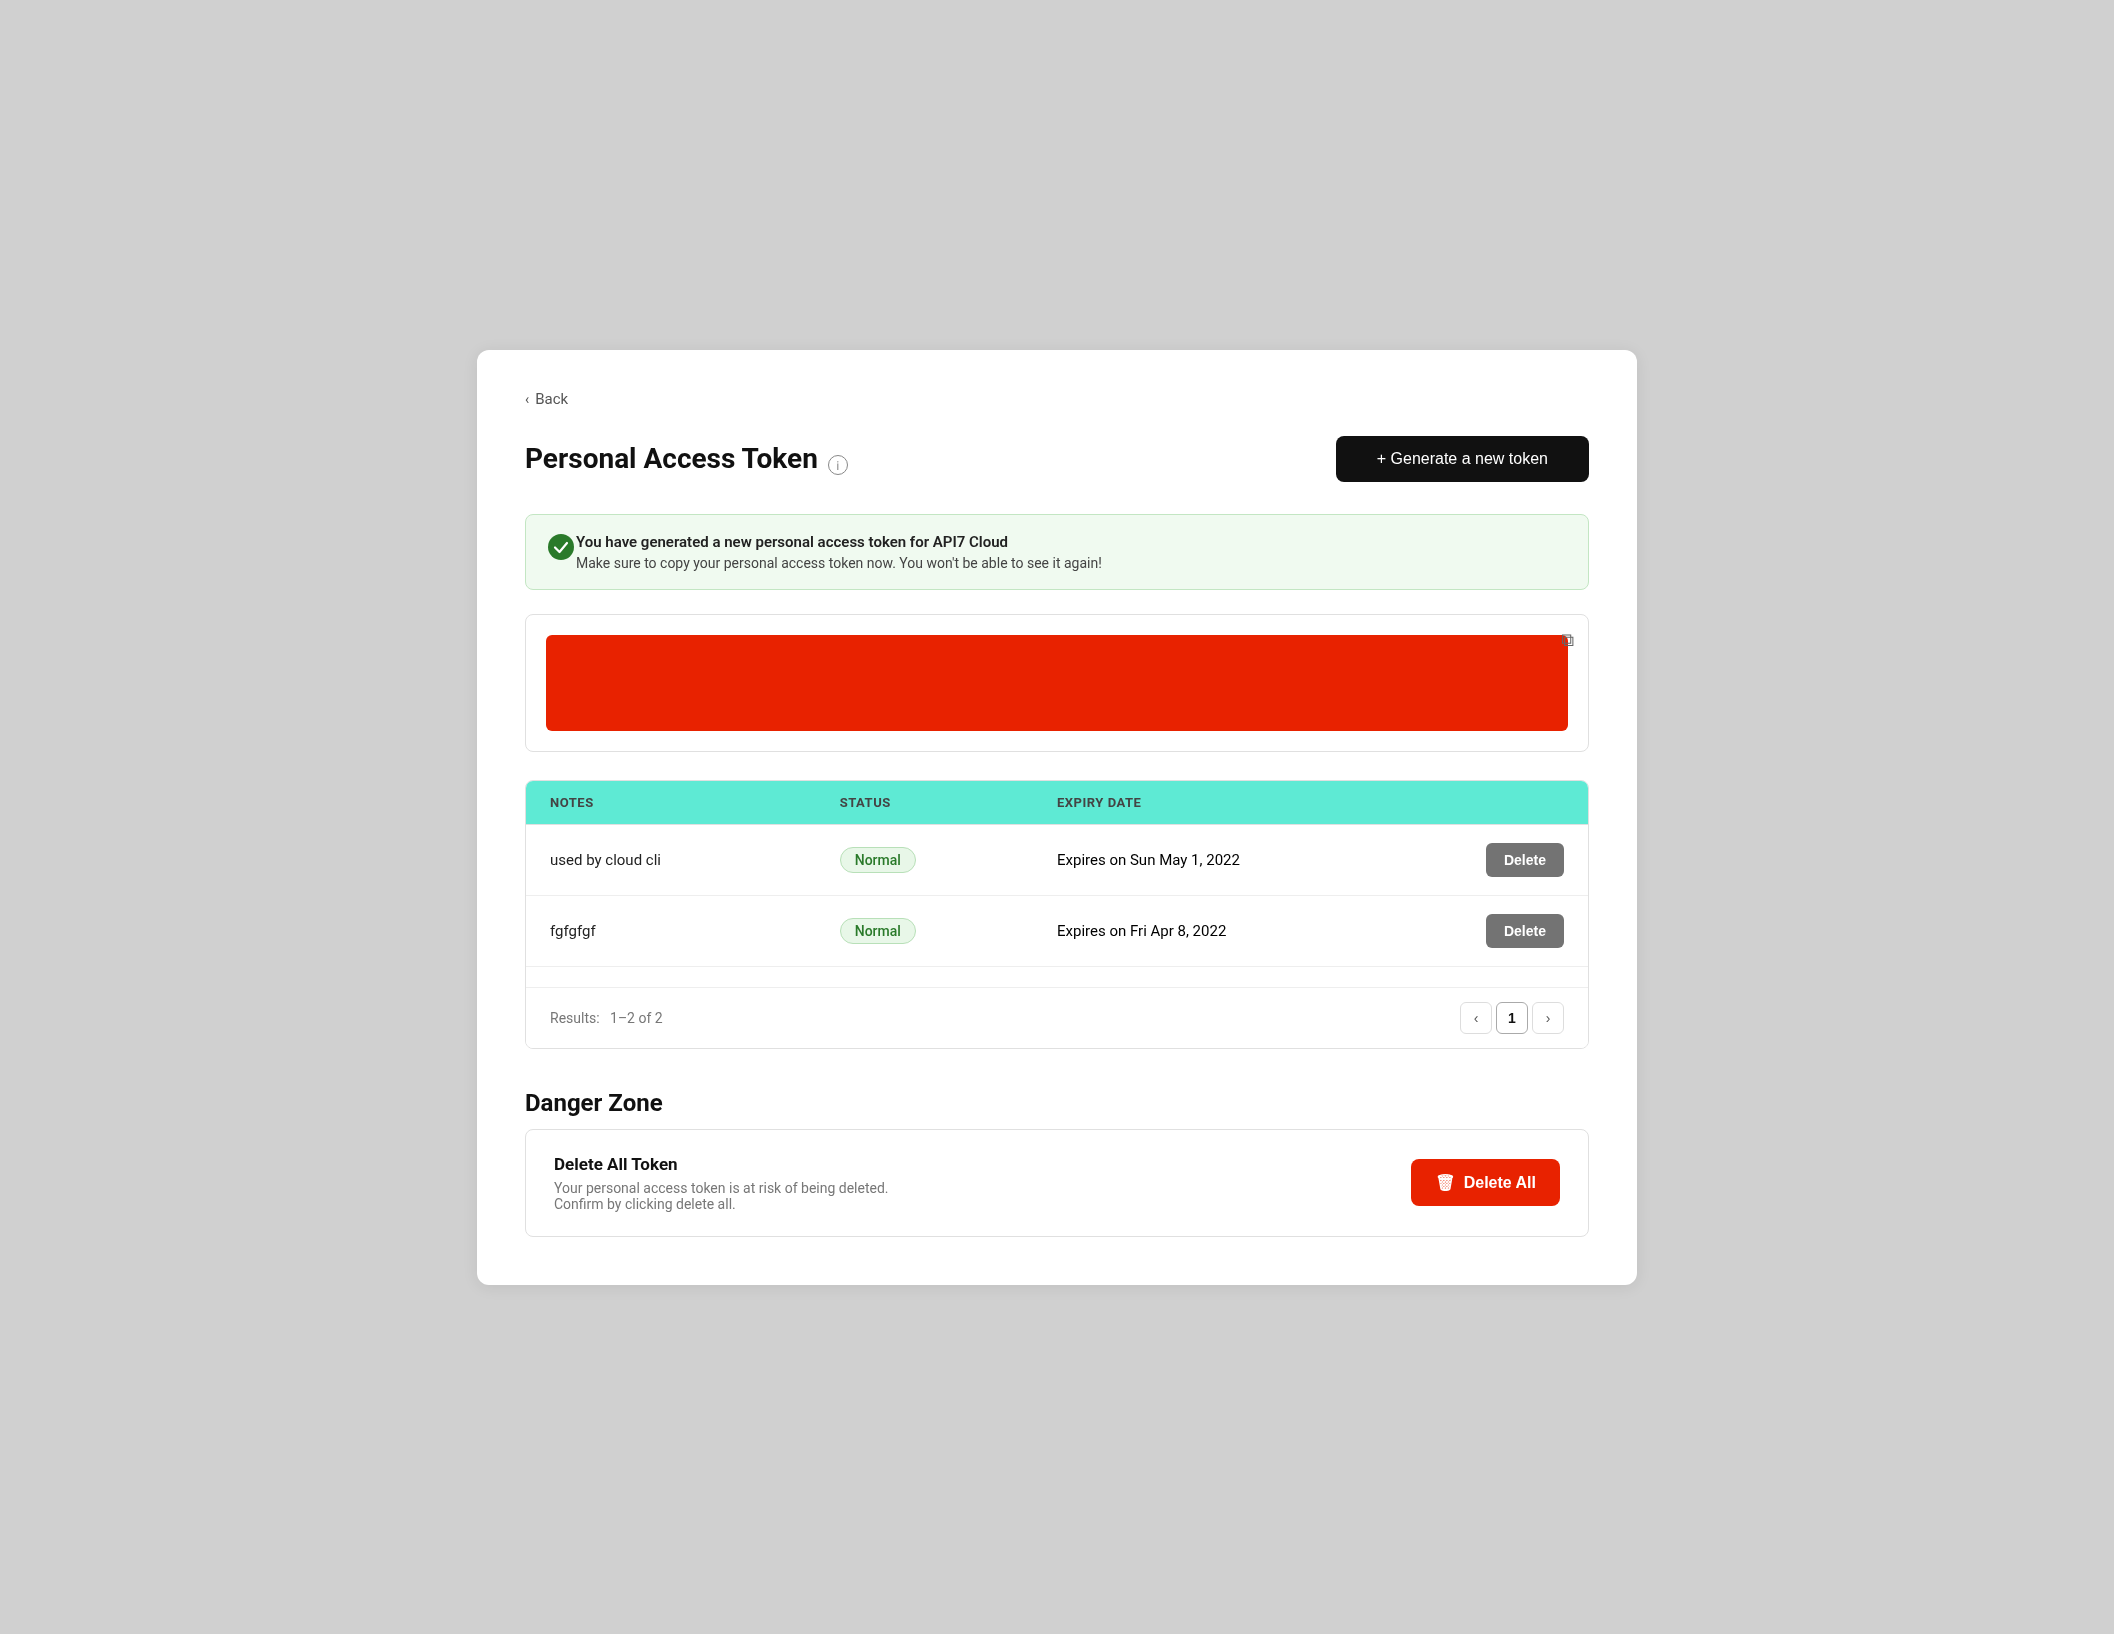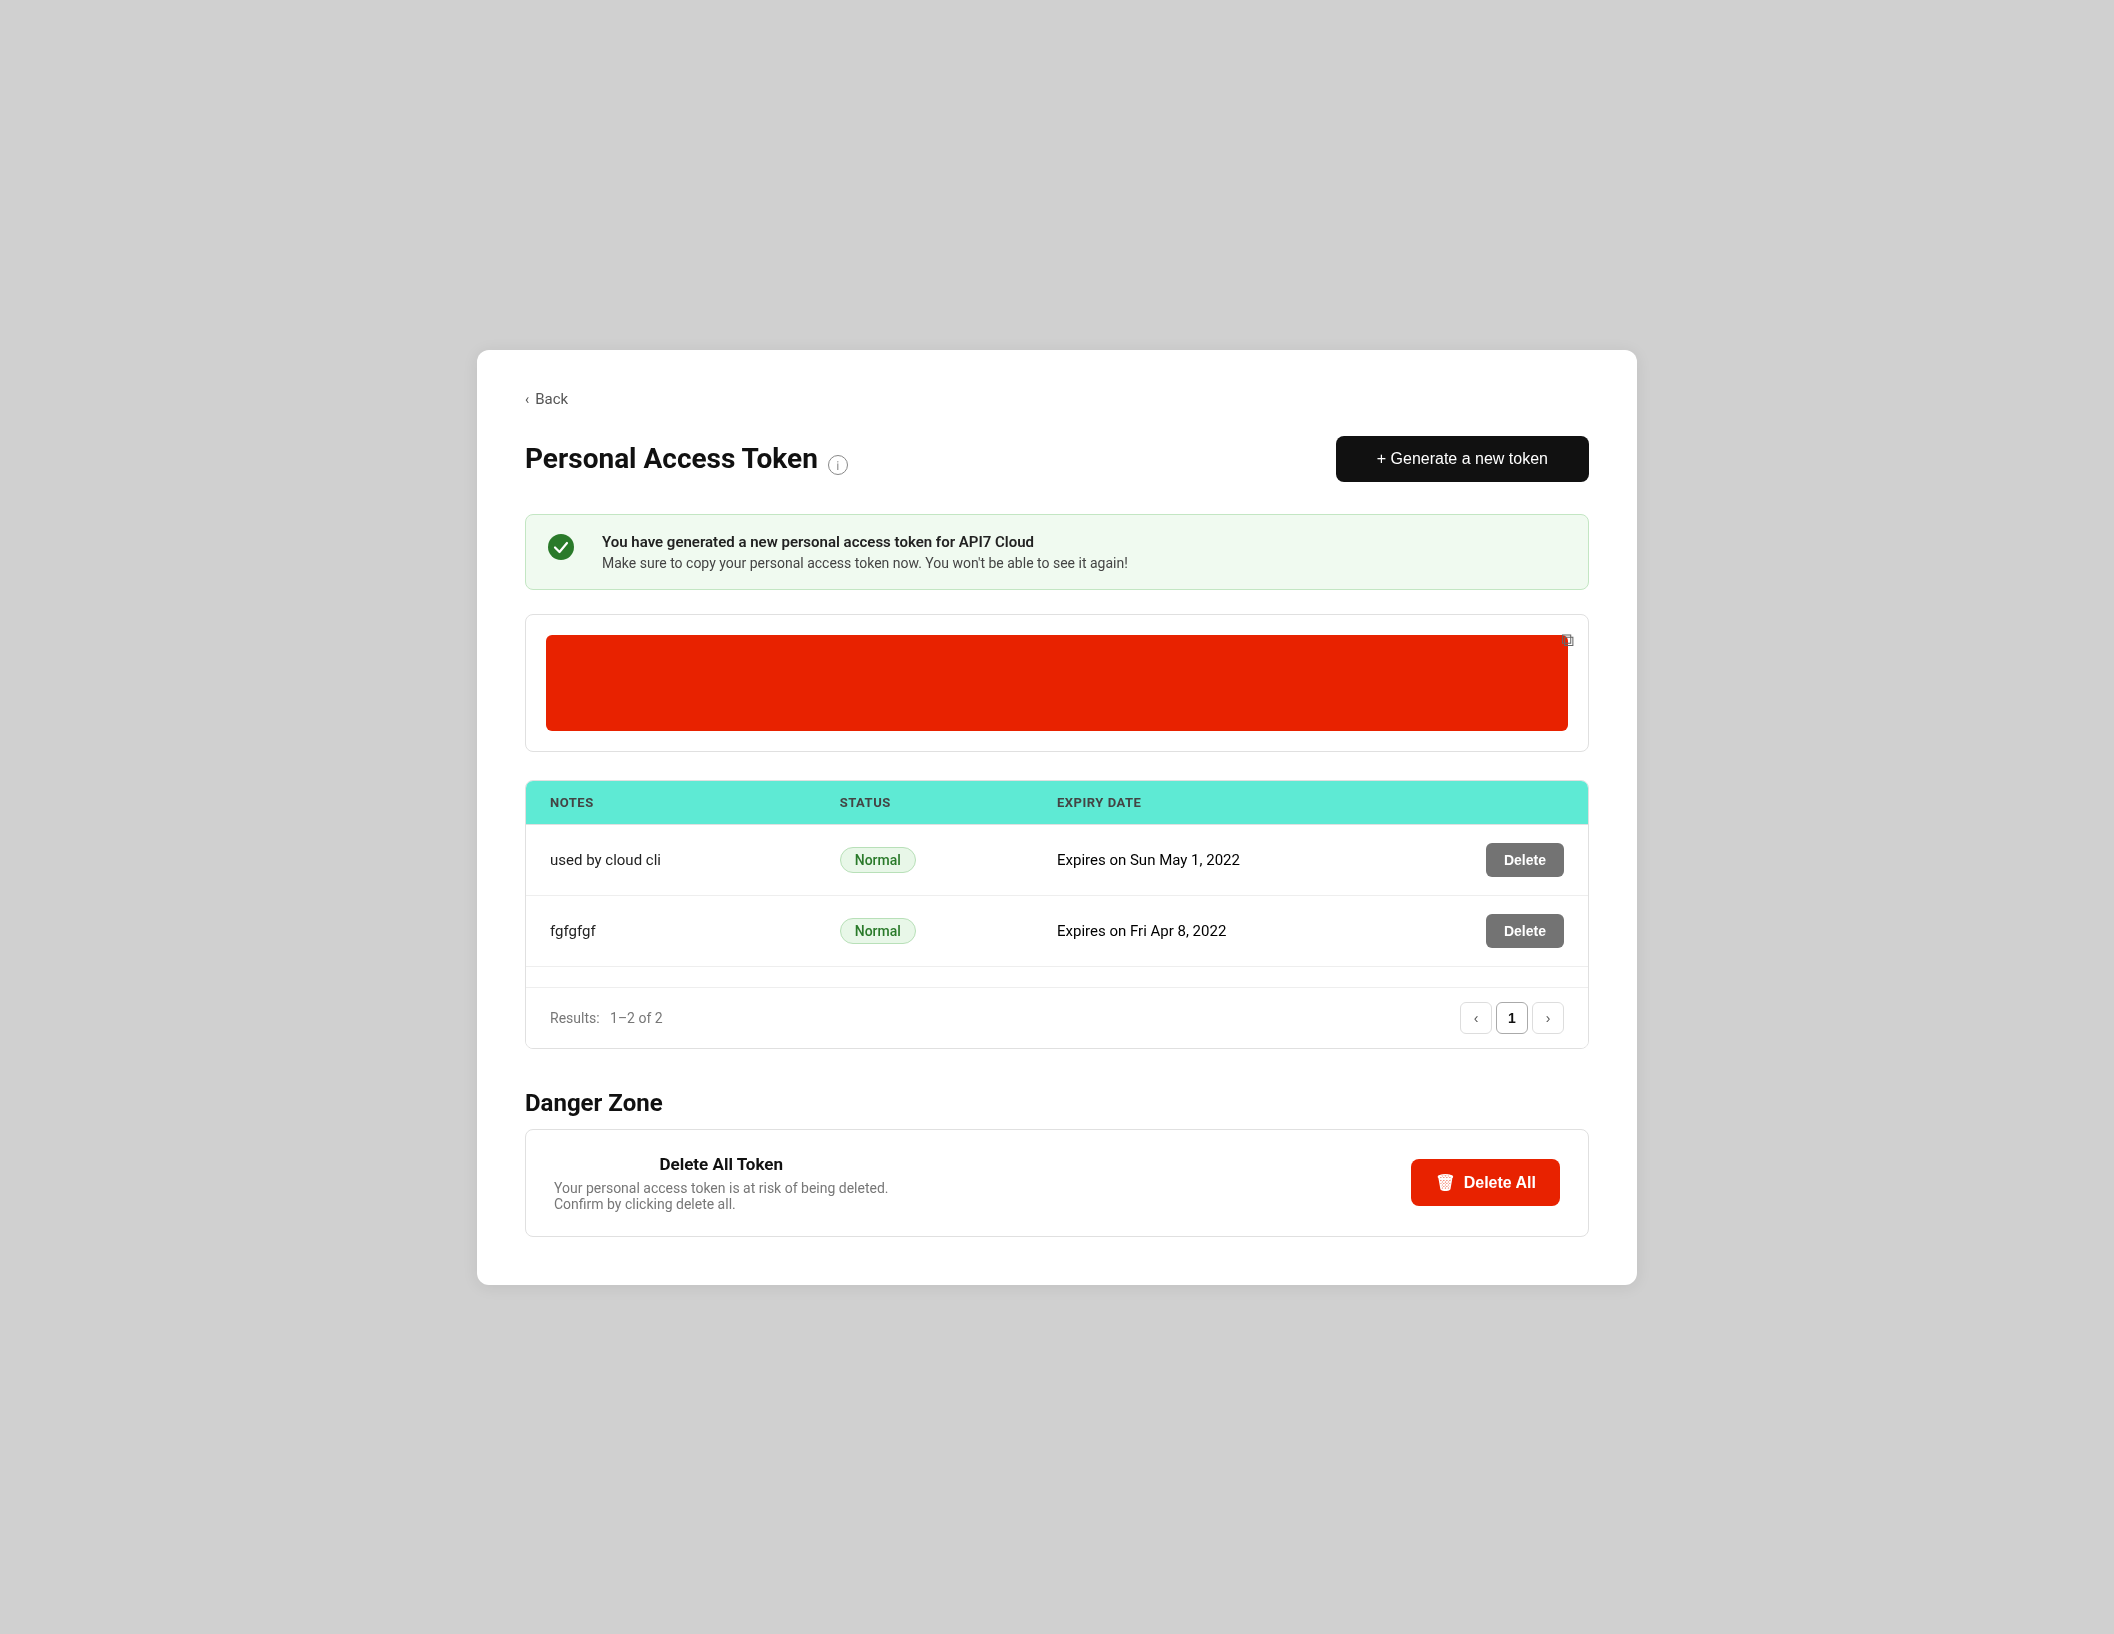--- a/index.html
+++ b/index.html
@@ -77,21 +77,21 @@
       white-space: nowrap;
     }
     .success-banner {
       background: #f0faf0;
       border: 1px solid #c3e6c3;
       border-radius: 8px;
       padding: 18px 22px;
       margin-bottom: 24px;
       display: flex;
       align-items: flex-start;
-      gap: 28px;
+      gap: 2px;
     }
     .success-icon {
       width: 26px;
       height: 26px;
       flex-shrink: 0;
       margin-top: 1px;
     }
     .success-text-main {
       font-size: 15px;
       font-weight: 600;
@@ -234,21 +234,20 @@
       padding: 24px 28px;
       display: flex;
       align-items: center;
       justify-content: space-between;
     }
     .danger-card-text h3 {
       font-size: 17px;
       font-weight: 700;
       color: #111;
       margin-bottom: 6px;
-      text-align: center;
     }
     .danger-card-text p {
       font-size: 14px;
       color: #777;
     }
     .delete-all-btn {
       background: #e82200;
       color: #fff;
       border: none;
       border-radius: 8px;

